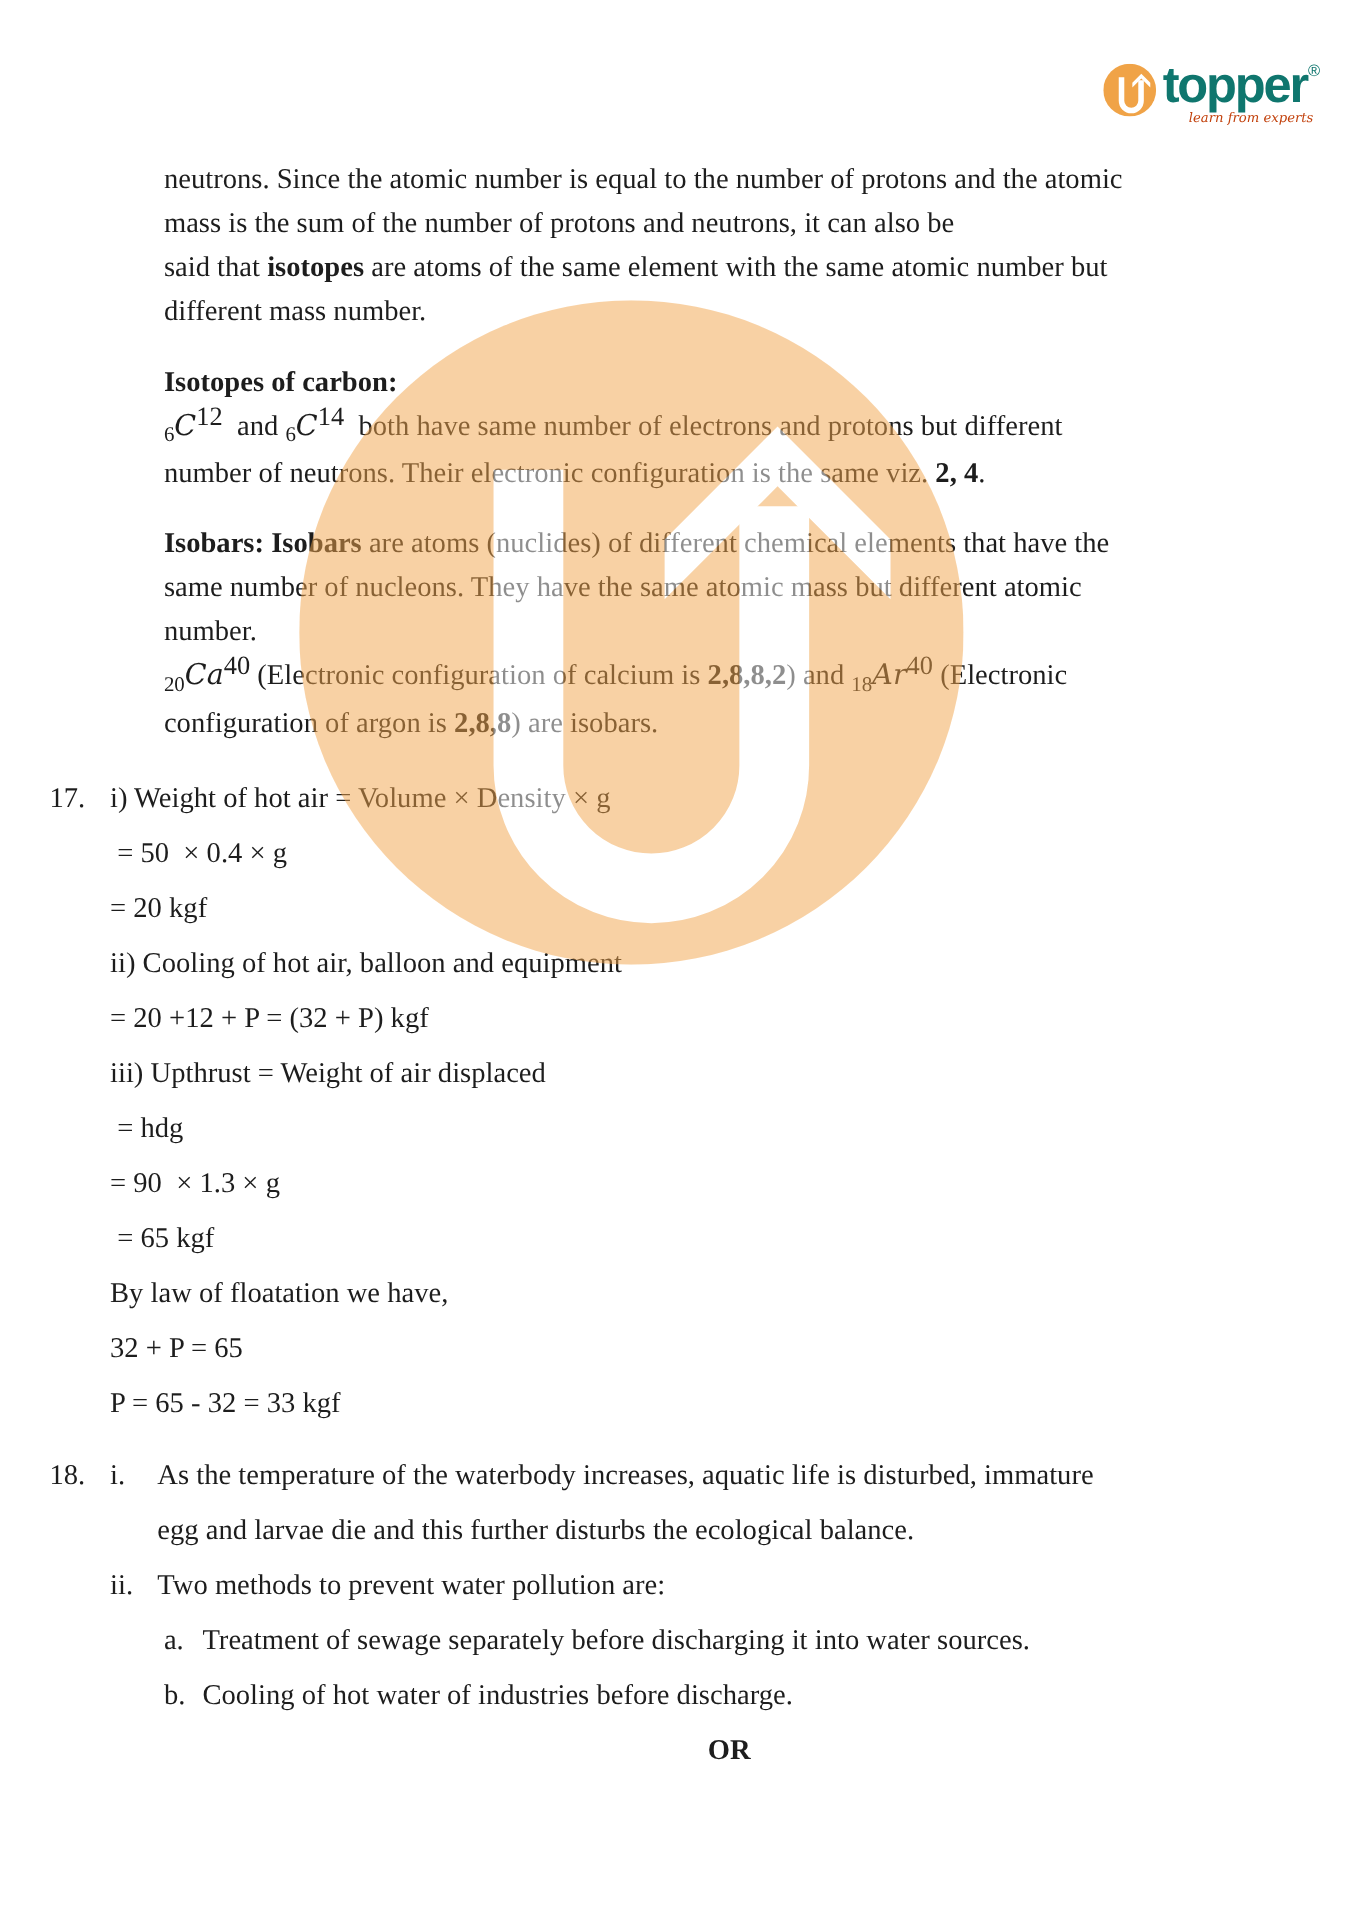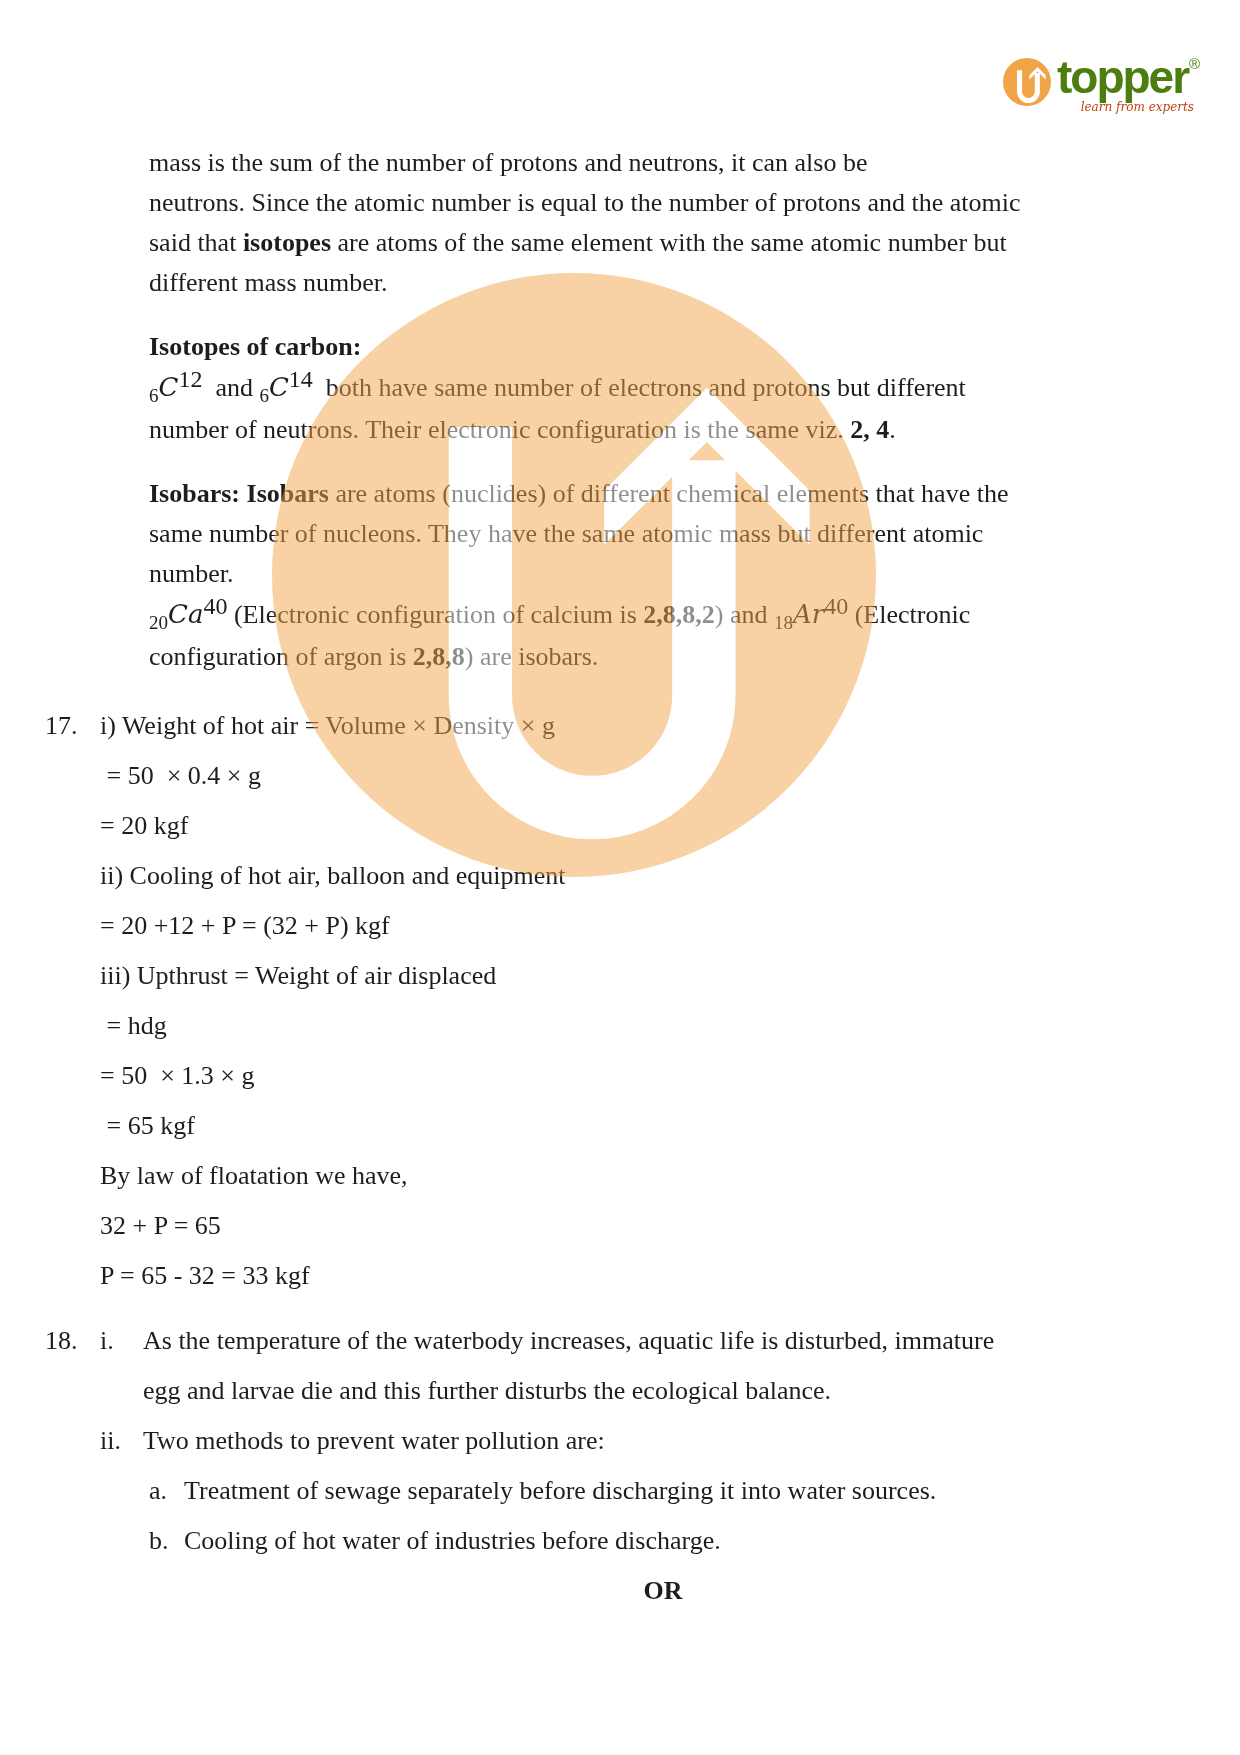--- a/index.html
+++ b/index.html
@@ -2,21 +2,21 @@
 <html style="--logo-orange: #f0a347; --wm-orange: #f2a54c; --text-color: #1d1d1d;"><head>
 <meta charset="utf-8">
 <style>
   html,body{margin:0;padding:0;background:#ffffff;}
   .page{position:relative;width:1240px;height:1755px;background:#fff;overflow:hidden;
         font-family:"Liberation Serif",serif;color:var(--text-color,#1d1d1d);}
   
   .logo{position:absolute;left:1003px;top:50px;width:193px;height:66px;}
   .logo-icon{position:absolute;left:0;top:8px;width:48px;height:48px;color:var(--logo-orange,#f0a347);}
   .brand{position:absolute;left:54px;top:2px;font-family:"Liberation Sans",sans-serif;
-         font-weight:700;font-size:46px;letter-spacing:-2px;line-height:1.1;color:#4d7c0f;white-space:nowrap;text-align:center;}
+         font-weight:700;font-size:46px;letter-spacing:-2px;line-height:1.1;color:#0f766e;white-space:nowrap;text-align:center;}
   .reg{font-size:15px;position:relative;top:-24px;left:1px;letter-spacing:0;font-weight:400;}
   .tagline{position:absolute;right:2px;top:50px;font-family:"DejaVu Serif",serif;font-style:italic;
            font-size:12px;color:#c2410c;white-space:nowrap;}
   
   .watermark{position:absolute;left:272px;top:273px;width:604px;height:604px;
              opacity:.5;z-index:5;pointer-events:none;color:var(--wm-orange,#f2a54c);}
   
   .content{position:absolute;left:0;top:143px;width:100%;z-index:1;font-size:26px;}
   .para{margin:0 0 24px 149px;line-height:40px;}
   .line{white-space:pre;}
@@ -58,22 +58,22 @@
     <div class="brand"><span>topper</span><span class="reg">®</span></div>
     <div class="tagline">learn from experts</div>
   </div>
 
   <svg class="watermark" viewBox="0 0 200 200" style="opacity: 0.5;">
       <use href="#uticon"></use>
     </svg>
 
   <div class="content">
       <div class="para">
+        <div class="line"><span class="s">neutrons. Since the atomic number is equal to the number of protons and the atomic</span></div>
         <div class="line"><span class="s">mass is the sum of the number of protons and neutrons, it can also be</span></div>
-        <div class="line"><span class="s">neutrons. Since the atomic number is equal to the number of protons and the atomic</span></div>
         <div class="line"><span class="s">said that </span><span class="s b">isotopes</span><span class="s"> are atoms of the same element with the same atomic number but</span></div>
         <div class="line"><span class="s">different mass number.</span></div>
       </div>
       <div class="para">
         <div class="line"><span class="s b">Isotopes of carbon:</span></div>
         <div class="line"><span class="s sub">6</span><span class="s mi">C</span><span class="s sup">12</span><span class="s">  and </span><span class="s sub">6</span><span class="s mi">C</span><span class="s sup">14</span><span class="s">  both have same number of electrons and protons but different</span></div>
         <div class="line"><span class="s">number of neutrons. Their electronic configuration is the same viz. </span><span class="s b">2, 4</span><span class="s">.</span></div>
       </div>
       <div class="para">
         <div class="line"><span class="s b">Isobars: Isobars</span><span class="s"> are atoms (nuclides) of different chemical elements that have the</span></div>
@@ -85,21 +85,21 @@
       <div class="answer">
         <span class="num">17.</span>
         <div class="abody">
           <div class="arow"><span class="ltext"><span class="s">i) Weight of hot air = Volume × Density × g</span></span></div>
           <div class="arow"><span class="ltext"><span class="s"> = 50  × 0.4 × g</span></span></div>
           <div class="arow"><span class="ltext"><span class="s">= 20 kgf</span></span></div>
           <div class="arow"><span class="ltext"><span class="s">ii) Cooling of hot air, balloon and equipment</span></span></div>
           <div class="arow"><span class="ltext"><span class="s">= 20 +12 + P = (32 + P) kgf</span></span></div>
           <div class="arow"><span class="ltext"><span class="s">iii) Upthrust = Weight of air displaced</span></span></div>
           <div class="arow"><span class="ltext"><span class="s"> = hdg</span></span></div>
-          <div class="arow"><span class="ltext"><span class="s">= 50  × 1.3 × g</span></span></div>
+          <div class="arow"><span class="ltext"><span class="s">= 90  × 1.3 × g</span></span></div>
           <div class="arow"><span class="ltext"><span class="s"> = 65 kgf</span></span></div>
           <div class="arow"><span class="ltext"><span class="s">By law of floatation we have,</span></span></div>
           <div class="arow"><span class="ltext"><span class="s">32 + P = 65</span></span></div>
           <div class="arow"><span class="ltext"><span class="s">P = 65 - 32 = 33 kgf</span></span></div>
         </div>
       </div>
       <div class="answer">
         <span class="num">18.</span>
         <div class="abody">
           <div class="arow"><span class="marker">i.</span><span class="ltext"><span class="s">As the temperature of the waterbody increases, aquatic life is disturbed, immature</span></span></div>

